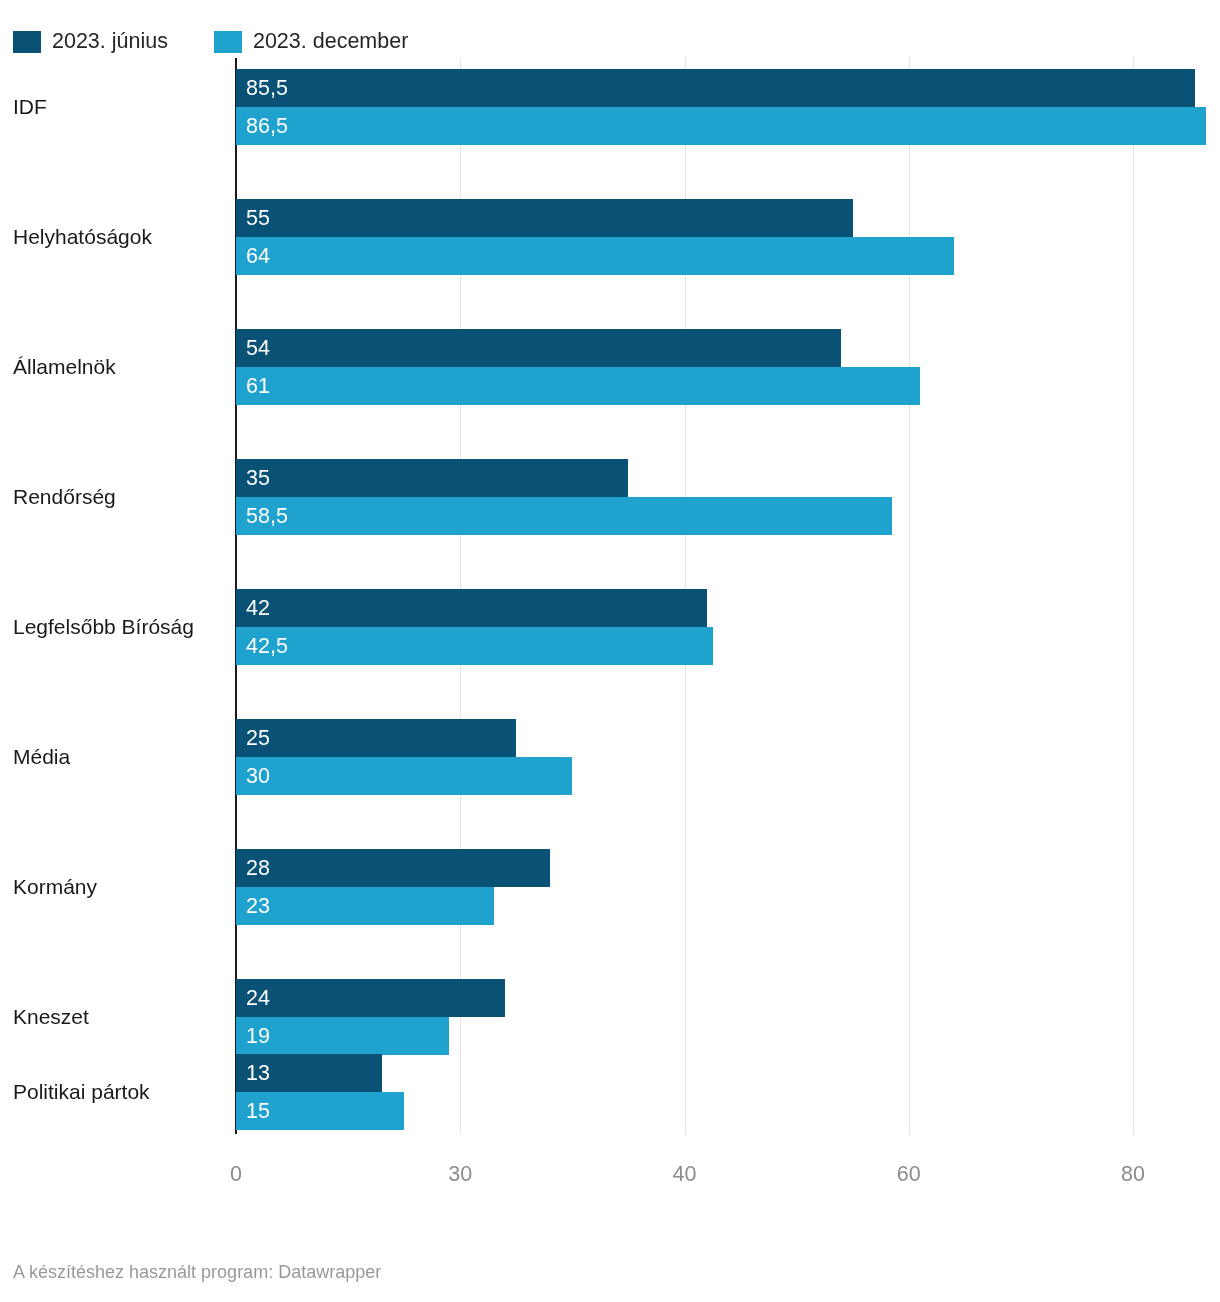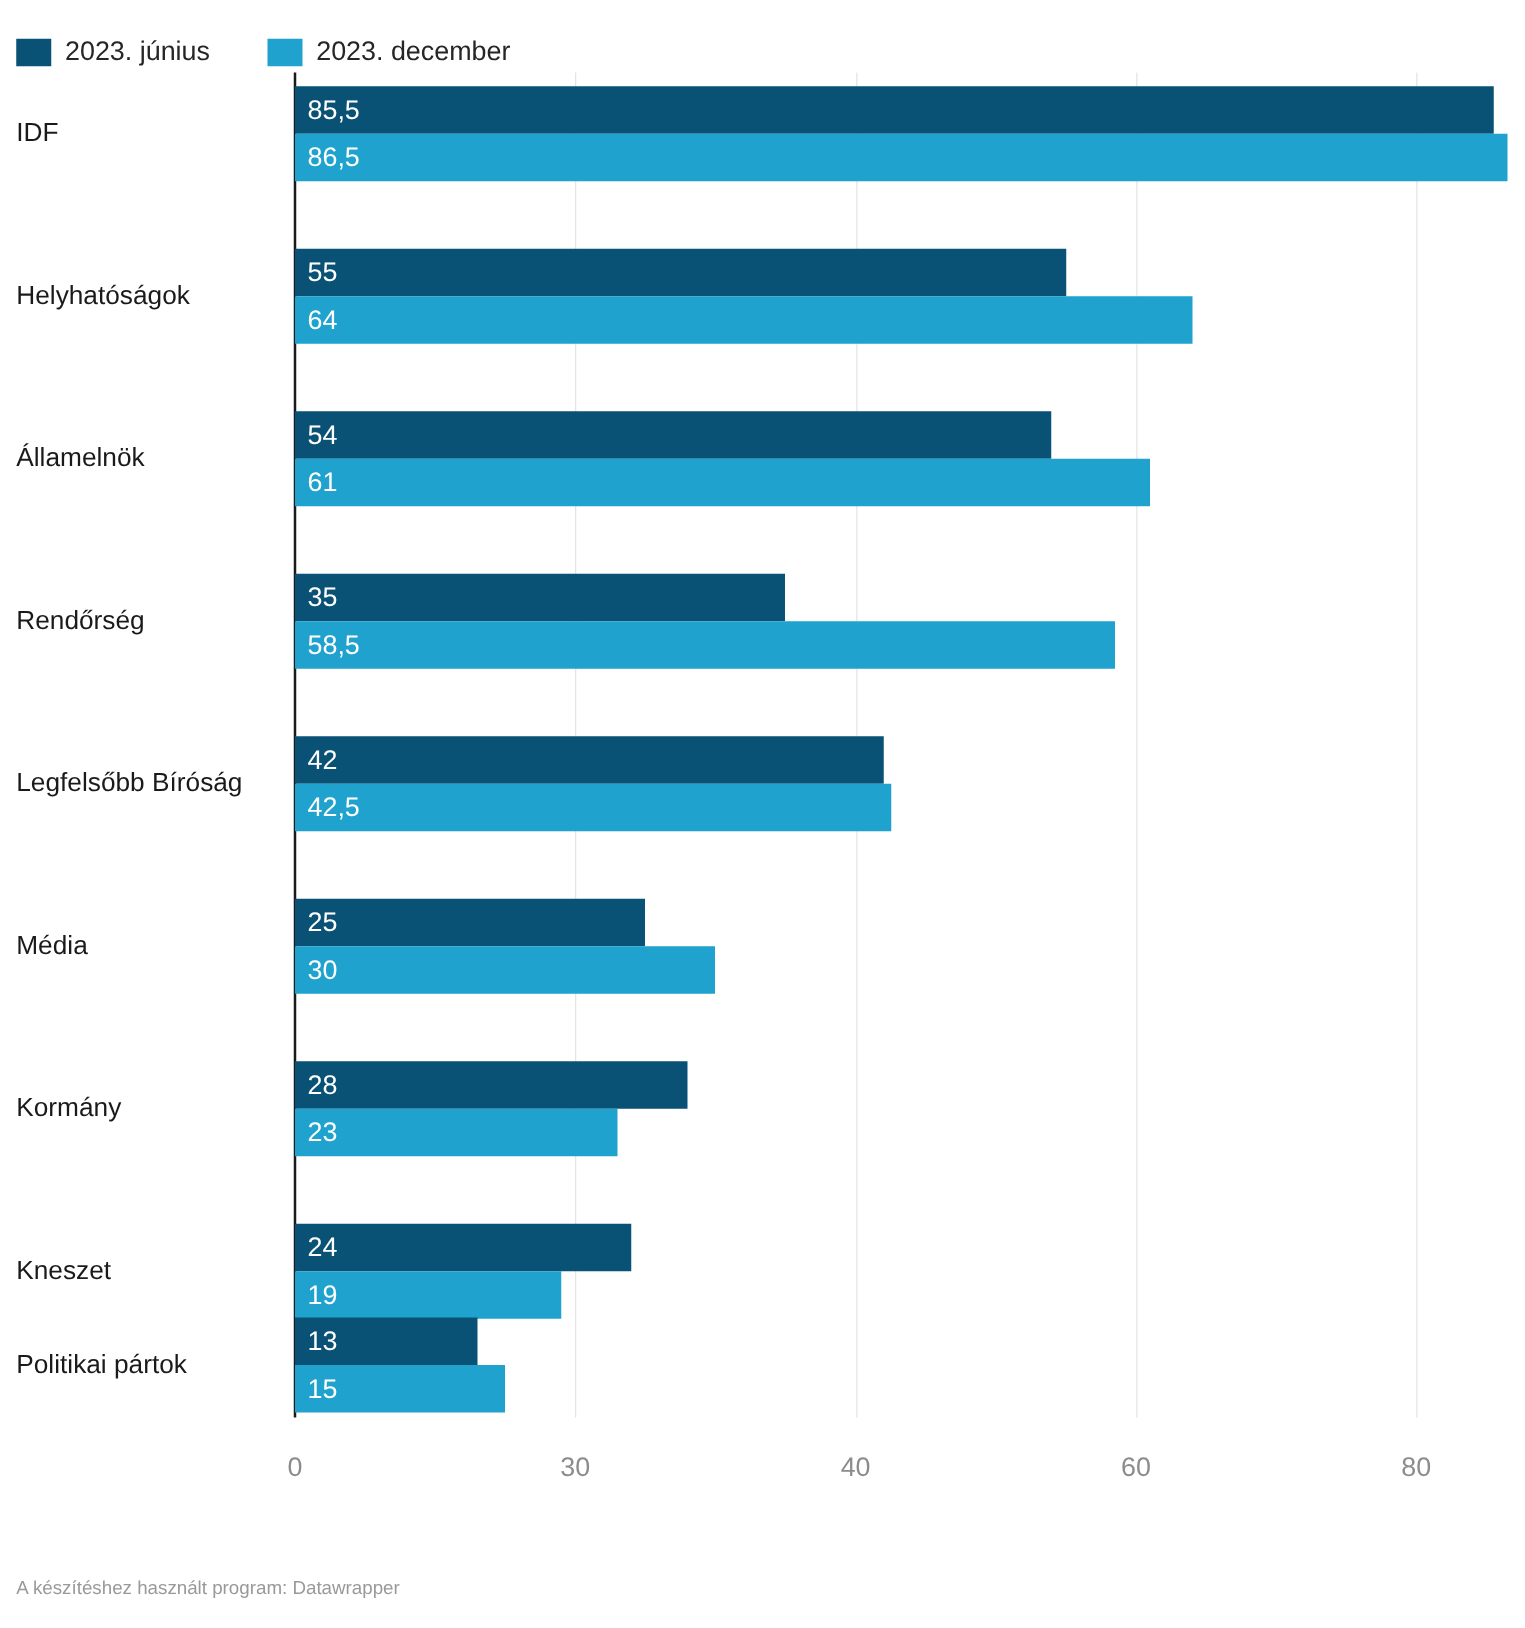--- a/index.html
+++ b/index.html
@@ -128,21 +128,21 @@
     color: #ffffff;
     white-space: nowrap;
     pointer-events: none;
   }
 
   
   .footer {
     position: absolute;
     left: 13px;
     top: 1262px;
-    font-size: 15px;
+    font-size: 18px;
     color: #999999;
     white-space: nowrap;
   }
 </style>
 </head>
 <body>
 
 <div id="chart-root">
 
   <div class="legend">

